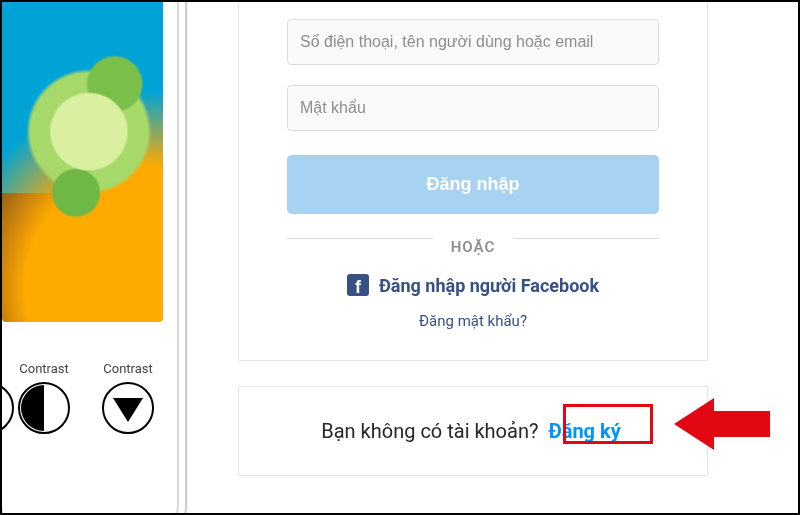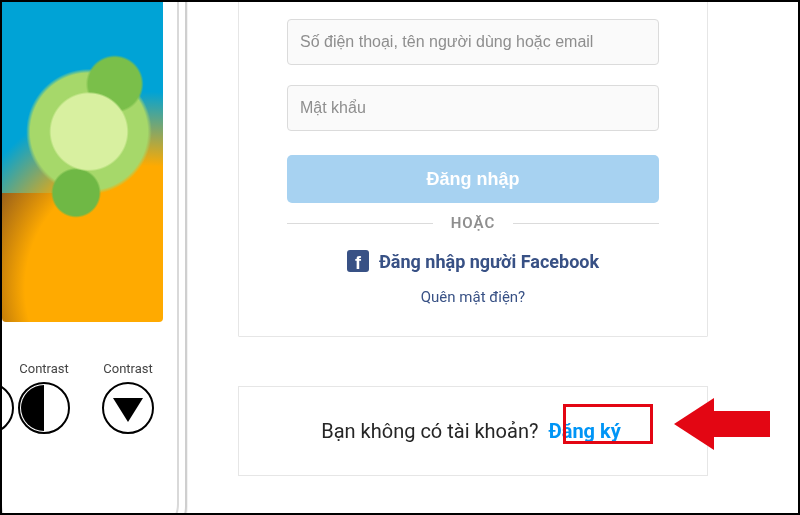--- a/index.html
+++ b/index.html
@@ -98,31 +98,31 @@
     margin: 10px 0;
     padding: 8px 12px;
     font-size: 16px;
     color: #262626;
     outline: none;
   }
   .field::placeholder { color: #8e8e8e; }
   .login-btn {
     display: block;
     width: 100%;
-    height: 48px;
+    height: 59px;
     background: #a7d2f1;
     color: #fff;
     font-weight: 700;
     font-size: 18px;
     border: none;
     border-radius: 5px;
     margin: 14px 0 10px 0;
     cursor: pointer;
   }
-  .or-row { display: flex; align-items: center; margin: 11px 0 18px 0; }
+  .or-row { display: flex; margin: 24px 0 18px 0; }
   .or-line { flex: 1; height: 1px; background: #dbdbdb; }
   .or-text { margin: 0 18px; color: #8e8e8e; font-weight: 600; font-size: 15px; letter-spacing: 1px; }
   .fb-row { text-align: center; color: #385185; font-weight: 700; font-size: 18px; margin: 10px 0 16px 0; cursor: pointer; display:flex; align-items:center; justify-content:center; gap:10px;}
   .fb-icon { width:22px; height:22px; background:#385185; color:#fff; border-radius:3px; display:inline-flex; align-items:center; justify-content:center; font-family: Arial; font-weight:900; font-size:18px; line-height:1; padding-top:3px;}
   .forgot { text-align: center; color: #385185; font-size: 15px; cursor: pointer; margin-bottom: 4px;}
   .card2 {
     position: absolute;
     left: 10px;
     top: 382px;
     width: 470px;
@@ -193,21 +193,21 @@
       <button class="login-btn">Đăng nhập</button>
       <div class="or-row">
         <div class="or-line"></div>
         <div class="or-text">HOẶC</div>
         <div class="or-line"></div>
       </div>
       <div class="fb-row">
         <span class="fb-icon">f</span>
         <span>Đăng nhập người Facebook</span>
       </div>
-      <div class="forgot">Quên mật điện?</div>
+      <div class="forgot">Đăng mật khẩu?</div>
     </div>
 
     <div class="card2">
       <span>Bạn không có tài khoản?</span>
       <span class="signup-link">Đăng ký</span>
     </div>
   </div>
 
   <div class="highlight-box" style="left:561px; top:402px; width:90px; height:40px;"></div>
 

